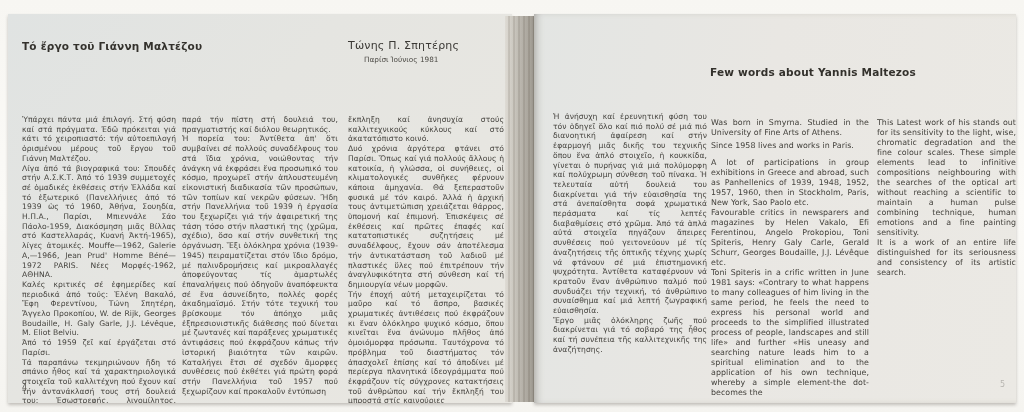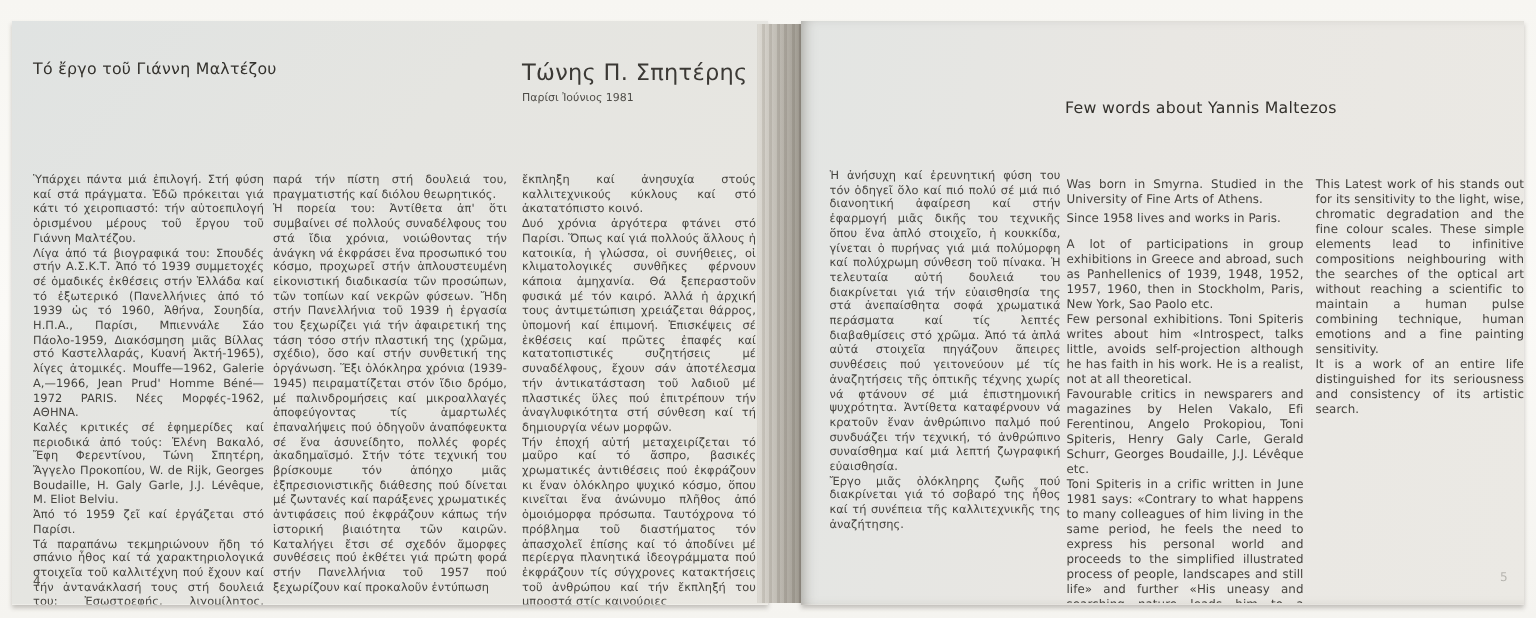--- a/index.html
+++ b/index.html
@@ -37,26 +37,26 @@
   .col {
     position: absolute; text-align: justify;
     font-size: 7.6px; line-height: 9.7px; color: #45433e;
     letter-spacing: 0.05px; overflow: hidden;
   }
   .col p { margin: 0; }
   .col-en { font-size: 7.9px; line-height: 10px; color: #44423d; }
   .gap-sm { margin-top: 3px !important; }
   .gap-md { margin-top: 7px !important; }
   .page-title {
-    position: absolute; font-weight: normal; font-size: 10.5px;
+    position: absolute; font-weight: bold; font-size: 10.5px;
     color: #33312c; letter-spacing: 0.2px;
   }
   .byline { position: absolute; left: 348px; top: 39px; color: #3b3935; }
-  .byline .author { font-size: 15px; letter-spacing: 0.2px; }
-  .byline .place-date { font-size: 7.3px; margin-top: 3px; margin-left: 0; color: #4c4a45; }
+  .byline .author { font-size: 11px; letter-spacing: 0.2px; }
+  .byline .place-date { font-size: 7.3px; margin-top: 3px; margin-left: 16px; color: #4c4a45; }
   .pagenum { position: absolute; font-size: 8px; color: #56544e; }
   .pagenum-right { opacity: 0.35; }
 </style>
 </head>
 <body>
 
 <div class="scan">
 
   <div class="page page-left"></div>
 
@@ -96,21 +96,20 @@
     <p>Ἡ ἀνήσυχη καί ἐρευνητική φύση του τόν ὁδηγεῖ ὅλο καί πιό πολύ σέ μιά πιό διανοητική ἀφαίρεση καί στήν ἐφαρμογή μιᾶς δικῆς του τεχνικῆς ὅπου ἕνα ἁπλό στοιχεῖο, ἡ κουκκίδα, γίνεται ὁ πυρήνας γιά μιά πολύμορφη καί πολύχρωμη σύνθεση τοῦ πίνακα. Ἡ τελευταία αὐτή δουλειά του διακρίνεται γιά τήν εὐαισθησία της στά ἀνεπαίσθητα σοφά χρωματικά περάσματα καί τίς λεπτές διαβαθμίσεις στό χρῶμα. Ἀπό τά ἁπλά αὐτά στοιχεῖα πηγάζουν ἄπειρες συνθέσεις πού γειτονεύουν μέ τίς ἀναζητήσεις τῆς ὀπτικῆς τέχνης χωρίς νά φτάνουν σέ μιά ἐπιστημονική ψυχρότητα. Ἀντίθετα καταφέρνουν νά κρατοῦν ἕναν ἀνθρώπινο παλμό πού συνδυάζει τήν τεχνική, τό ἀνθρώπινο συναίσθημα καί μιά λεπτή ζωγραφική εὐαισθησία.</p>
     <p>Ἔργο μιᾶς ὁλόκληρης ζωῆς πού διακρίνεται γιά τό σοβαρό της ἦθος καί τή συνέπεια τῆς καλλιτεχνικῆς της ἀναζήτησης.</p>
   </div>
 
   <div class="page-title" style="left:710px; top:66px;text-align:right;">Few words about Yannis Maltezos</div>
 
   <div class="col col-en" style="left:711px; top:118px; width:158px; height:284px;">
     <p>Was born in Smyrna. Studied in the University of Fine Arts of Athens.</p>
     <p class="gap-sm">Since 1958 lives and works in Paris.</p>
     <p class="gap-md">A lot of participations in group exhibitions in Greece and abroad, such as Panhellenics of 1939, 1948, 1952, 1957, 1960, then in Stockholm, Paris, New York, Sao Paolo etc.</p>
-    <p>Few personal exhibitions. Toni Spiteris writes about him «Introspect, talks little, avoids self-projection although he has faith in his work. He is a realist, not at all theoretical.</p>
     <p>Favourable critics in newsparers and magazines by Helen Vakalo, Efi Ferentinou, Angelo Prokopiou, Toni Spiteris, Henry Galy Carle, Gerald Schurr, Georges Boudaille, J.J. Lévêque etc.</p>
     <p>Toni Spiteris in a crific written in June 1981 says: «Contrary to what happens to many colleagues of him living in the same period, he feels the need to express his personal world and proceeds to the simplified illustrated process of people, landscapes and still life» and further «His uneasy and searching nature leads him to a spiritual elimination and to the application of his own technique, whereby a simple element-the dot-becomes the</p>
   </div>
 
   <div class="col col-en" style="left:877px; top:118px; width:139px; height:284px;">
     <p>This Latest work of his stands out for its sensitivity to the light, wise, chromatic degradation and the fine colour scales. These simple elements lead to infinitive compositions neighbouring with the searches of the optical art without reaching a scientific to maintain a human pulse combining technique, human emotions and a fine painting sensitivity.</p>
     <p>It is a work of an entire life distinguished for its seriousness and consistency of its artistic search.</p>
   </div>
 
   <div class="pagenum pagenum-right" style="left:1000px; top:380px;">5</div>

